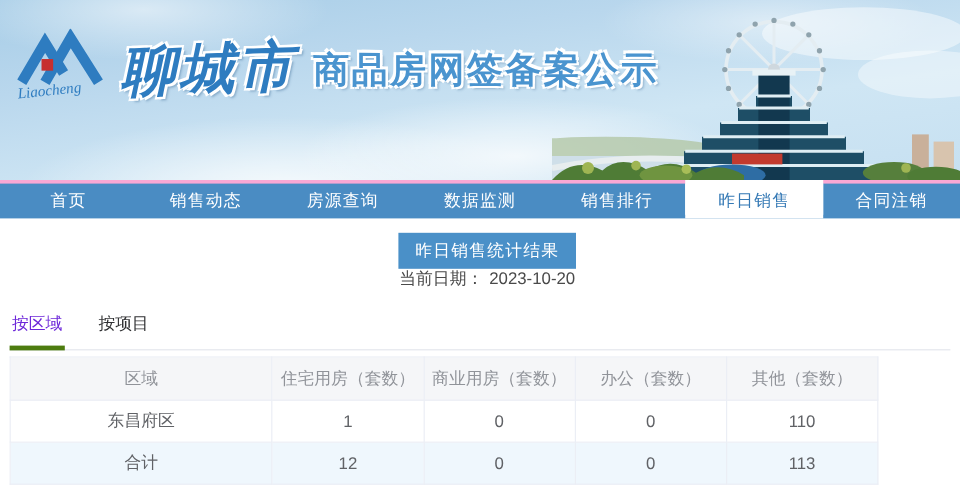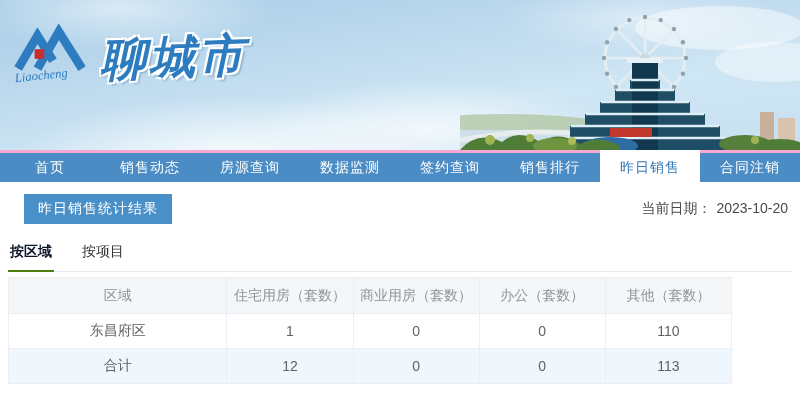--- a/index.html
+++ b/index.html
@@ -28,30 +28,30 @@
 
   
   .main-nav { display:flex; width:800px; height:32px; background:#4a8cc3;
     border-top:3px solid #f9a8d4; }
   .nav-item { flex:1; text-align:center; line-height:29px; font-size:14px; color:#fff;
     letter-spacing:1px; cursor:pointer; }
   .nav-item.active { background:#fff; color:#3579b5; box-shadow:0 -3px 0 #fff; }
 
   
   .meta-row { display:flex; justify-content:space-between; align-items:center;
-    margin:12px 12px 0 24px; }
+    margin:12px 12px 0 24px;flex-direction:column; }
   .section-badge { background:#4a90c8; color:#fff; font-size:14px; letter-spacing:1px;
     padding:6px 14px; }
   .current-date { font-size:14px; color:#4a4a4a; }
   .current-date .date-value { margin-left:5px; }
 
   .view-tabs { display:flex; gap:26px; margin:15px 8px 0 8px;
     border-bottom:1px solid #e4e7ed; }
   .tab { font-size:14px; color:#303133; padding:4px 2px 9px 2px; cursor:pointer; }
-  .tab.active { color:#0f172a; border-bottom:2px solid #4d7c0f; margin-bottom:-1px;font-weight:bold; }
+  .tab.active { color:#6d28d9; border-bottom:4px solid #4d7c0f; margin-bottom:-1px; }
 
   table.stats { width:724px; margin:5px 8px 0 8px; border-collapse:collapse; table-layout:fixed; }
   .stats th, .stats td { border:1px solid #ebeef5; text-align:center; font-size:14px; }
   .stats th { background:#f5f6f8; color:#909399; height:36px; font-weight:normal; }
   .stats td { height:35px; color:#606266; }
   .stats tbody tr:nth-child(2) { background:#eff7fd; }
   .stats tbody tr:nth-child(3) { background:#f8f9fa; }
 </style>
 </head>
 <body>
@@ -135,29 +135,29 @@
   </svg>
 
   <div class="brand">
     <svg class="brand-logo" viewBox="0 0 80 64">
       <polyline points="4,46 24,12 40,38" fill="none" stroke="#2e7cc0" stroke-width="9"></polyline>
       <polyline points="24,46 46,8 70,46" fill="none" stroke="#2e7cc0" stroke-width="9"></polyline>
       <rect x="21" y="26" width="10" height="10" fill="#c62f2f"></rect>
       <text x="1" y="60" font-size="13" font-style="italic" fill="#2e7cc0" font-family="Liberation Serif, serif" transform="rotate(-6 1 60)">Liaocheng</text>
     </svg>
     <div class="brand-city">聊城市</div>
+    <div class="site-title">商品房网签备案公示</div>
   </div>
 </div>
 
 <div class="main-nav">
     <div class="nav-item">首页</div>
     <div class="nav-item">销售动态</div>
     <div class="nav-item">房源查询</div>
     <div class="nav-item">数据监测</div>
-    <div class="nav-item">签约查询</div>
     <div class="nav-item">销售排行</div>
     <div class="nav-item active">昨日销售</div>
     <div class="nav-item">合同注销</div>
   </div>
 
 <div class="meta-row">
   <div class="section-badge">昨日销售统计结果</div>
   <div class="current-date">
     <span>当前日期：</span><span class="date-value">2023-10-20</span>
   </div>

